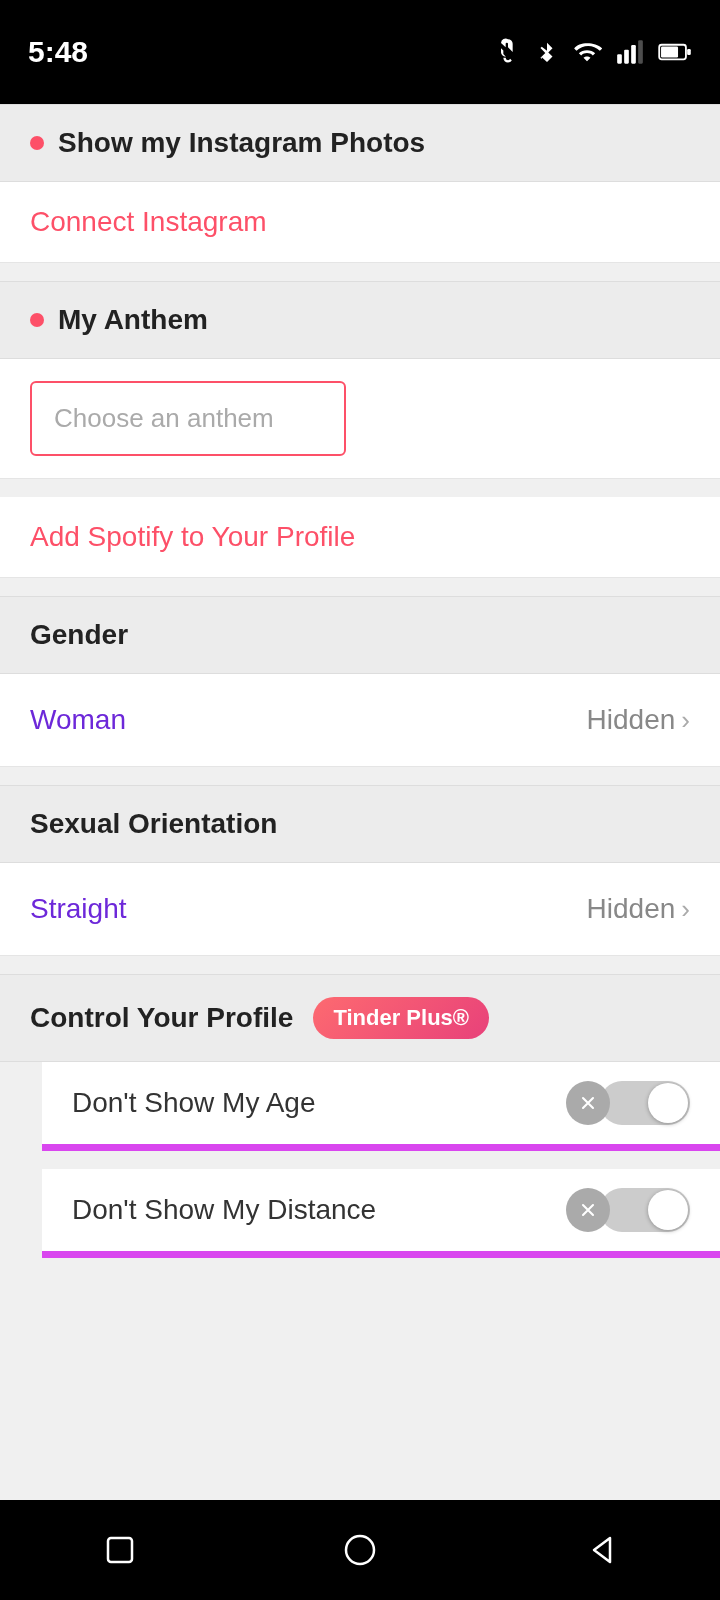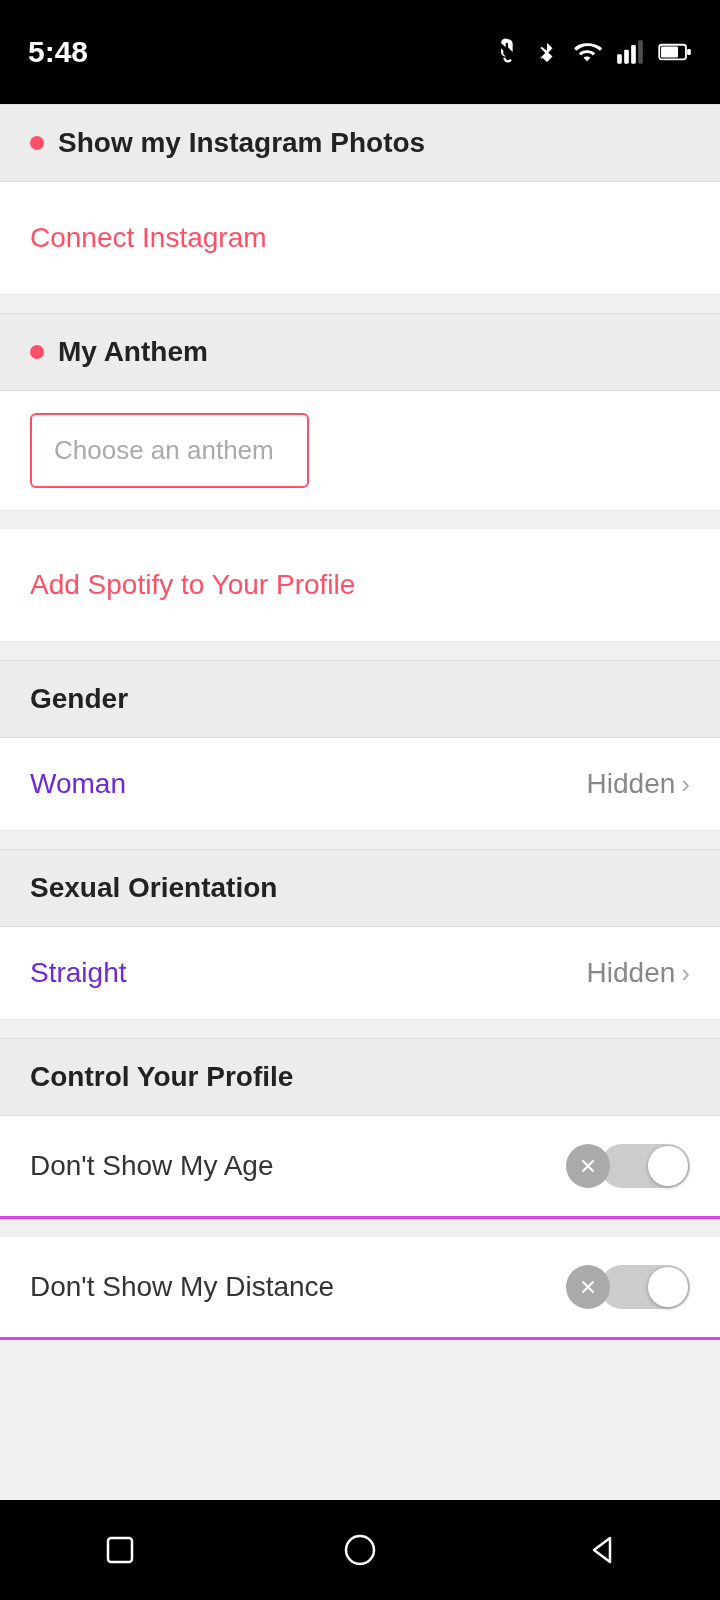--- a/index.html
+++ b/index.html
@@ -65,21 +65,21 @@
       width: 14px;
       height: 14px;
       border-radius: 50%;
       background: #fd5068;
       flex-shrink: 0;
     }
 
     
     .section-row {
       background: #fff;
-      padding: 40px 30px;
+      padding: 24px 30px;
       border-bottom: 1px solid #e5e5e5;
     }
 
     
     .pink-link {
       color: #fd5068;
       font-size: 28px;
       font-weight: 500;
       cursor: pointer;
     }
@@ -89,21 +89,21 @@
       background: #fff;
       padding: 22px 30px;
       border-bottom: 1px solid #e5e5e5;
     }
     .anthem-input {
       border: 2px solid #fd5068;
       border-radius: 6px;
       padding: 20px 22px;
       font-size: 26px;
       color: #aaa;
-      width: 279px;
+      width: 316px;
       background: #fff;
       cursor: pointer;
     }
 
     
     .settings-row {
       background: #fff;
       padding: 30px 30px;
       border-bottom: 1px solid #e5e5e5;
       display: flex;
@@ -134,25 +134,26 @@
       font-size: 22px;
       font-weight: 600;
       padding: 8px 20px;
       border-radius: 30px;
       display: inline-block;
     }
 
     
     .toggle-row {
       background: #fff;
-      padding: 28px 30px;
-      border-bottom: 3px solid #d946ef;
+      padding: 19px 30px;
+      border-bottom: 7px solid #d946ef;
       display: flex;
       align-items: center;
       justify-content: space-between;
+      margin-left: 42px;
     }
     .toggle-label {
       font-size: 28px;
       color: #333;
     }
     .toggle-switch {
       display: flex;
       align-items: center;
       gap: 0;
     }
@@ -320,20 +321,21 @@
       <span>Hidden</span>
       <span class="chevron">›</span>
     </span>
   </div>
 
   <div class="spacer"></div>
 
   <div class="section-header">
     <div class="section-header-title section-header-control-profile">
       <span>Control Your Profile</span>
+      <span class="tinder-plus-badge">Tinder Plus®</span>
     </div>
   </div>
 
   <div class="toggle-row">
     <span class="toggle-label">Don't Show My Age</span>
     <div class="toggle-switch">
       <div class="toggle-x-circle">
         <svg width="20" height="20" viewBox="0 0 24 24" fill="white">
           <path d="M18 6L6 18M6 6l12 12" stroke="white" stroke-width="2.5" stroke-linecap="round"></path>
         </svg>

